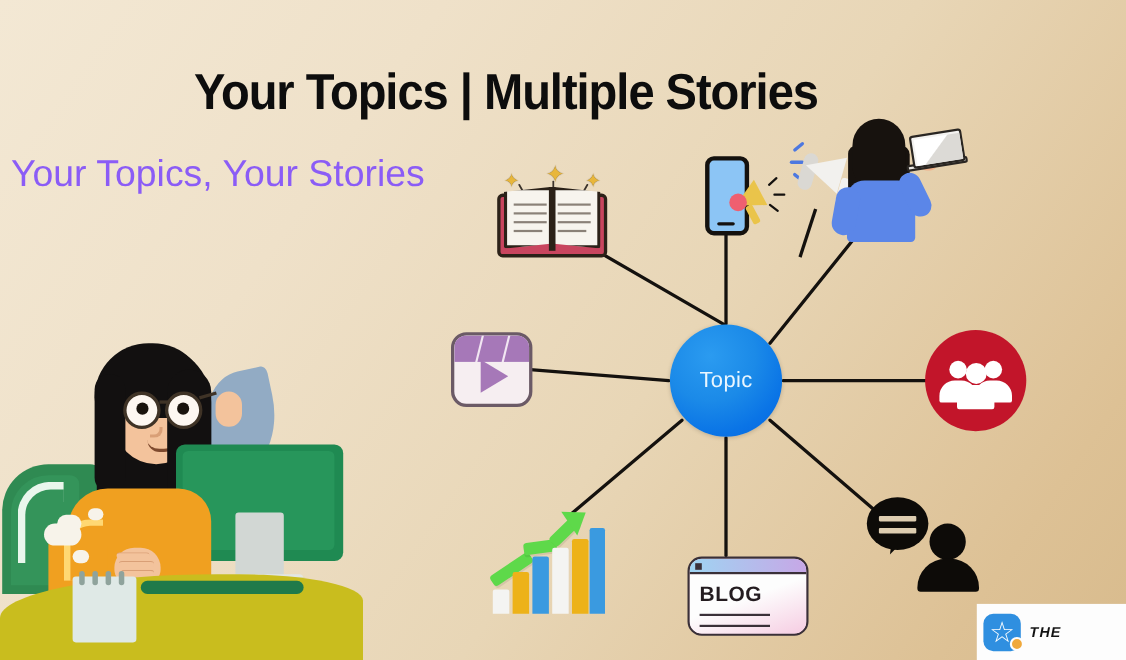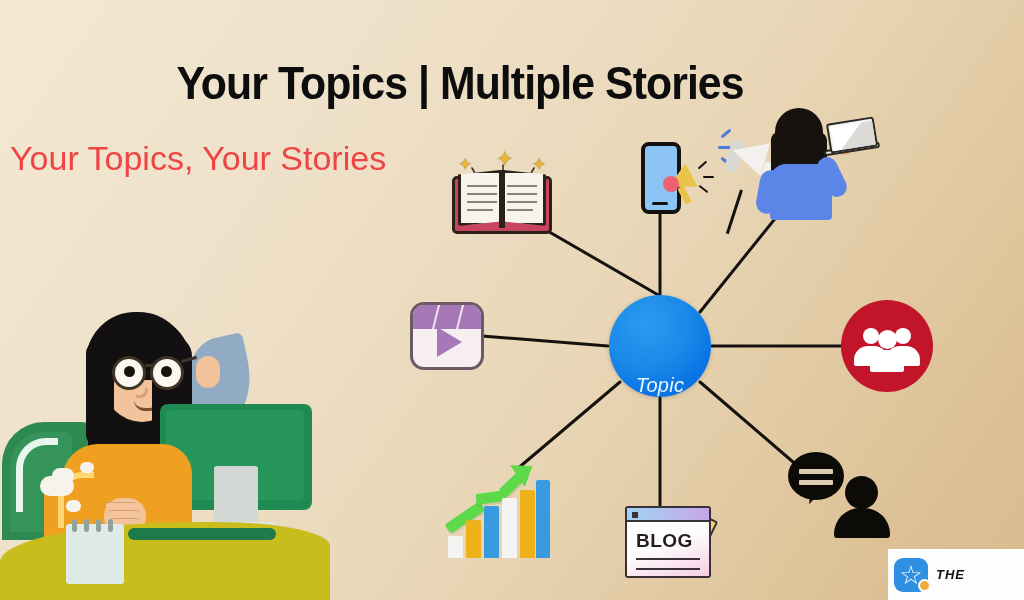--- a/index.html
+++ b/index.html
@@ -14,34 +14,33 @@
   #title {
     position:absolute; left:80px; top:52px; width:760px;
     font-size:46px; line-height:62px; font-weight:bold;
     letter-spacing:-1px; color:#0d0d0d; text-align:center;
     transform:scaleX(0.93); transform-origin:center top;
     white-space:nowrap;
   }
   #subtitle {
     position:absolute; left:10px; top:136px;
     font-size:34px; line-height:44px; font-weight:400;
-    color:#ef4444; white-space:nowrap;
+    color:#8b5cf6; white-space:nowrap;
   }
 
   
   #map { position:absolute; left:0; top:0; width:1024px; height:600px; }
   #spokes { position:absolute; left:0; top:0; width:1024px; height:600px; }
 
   #hub {
     position:absolute; left:609px; top:295px; width:102px; height:102px;
     border-radius:50%;
     background: radial-gradient(circle at 36% 28%, #2b9bf0 0%, #1b8ae8 42%, #0a74e6 72%, #0564e0 100%);
-    display:flex; align-items:flex-end; justify-content:center;
+    display:flex; align-items:center; justify-content:center;
     box-shadow:0 1px 4px rgba(0,0,0,.18);
-    font-style:italic;
   }
   #hub-label { color:#e9f6ff; font-size:20px; font-weight:400; letter-spacing:.3px; }
 
   .node { position:absolute; }
 
   
   #n-book { left:452px; top:150px; width:100px; height:86px; }
   .bk-body { position:absolute; left:0; top:26px; width:100px; height:58px;
     background:#c8455f; border:3px solid #2b2118; border-radius:5px; }
   .bk-pages { position:absolute; left:6px; top:20px; width:88px; height:56px;
@@ -119,22 +118,22 @@
     border-left:11px solid #0d0b08; border-bottom:15px solid transparent;
     transform:rotate(8deg); }
   .ch-l { position:absolute; background:#ddcdb0; height:5px; border-radius:1px; }
   .ch-head { position:absolute; left:57px; top:24px; width:33px; height:33px;
     background:#0d0b08; border-radius:50%; }
   .ch-body { position:absolute; left:46px; top:56px; width:56px; height:30px;
     background:#0d0b08; border-radius:26px 26px 3px 3px; }
 
   
   #n-blog { left:625px; top:500px; width:104px; height:82px; }
-  .bl-win { position:absolute; left:0; top:6px; width:86px; height:72px;
-    background:#f9dcec; border:2px solid #3a3038; border-radius:3px; overflow:hidden; }
+  .bl-win { position:absolute; left:0; top:6px; width:110px; height:72px;
+    background:#f9dcec; border:2px solid #3a3038; border-radius:13px; overflow:hidden; }
   .bl-bar { position:absolute; left:0; top:0; width:100%; height:14px;
     background:linear-gradient(90deg,#9fd4f2,#c7a7e6); border-bottom:2px solid #3a3038; }
   .bl-dot { position:absolute; left:5px; top:4px; width:6px; height:6px; background:#3a3038; }
   .bl-pg { position:absolute; left:0; top:14px; width:100%; height:58px;
     background:linear-gradient(160deg,#fdfdfd 0%, #fdfdfd 42%, #f5c9e0 100%); }
   .bl-txt { position:absolute; left:9px; top:22px; font-size:19px; font-weight:bold;
     color:#241c20; letter-spacing:.5px; }
   .bl-ln { position:absolute; left:9px; height:2px; background:#3a3038; }
   .bl-pen { position:absolute; left:68px; top:16px; width:15px; height:50px;
     background:#fbd062; border:2px solid #3a3038; border-radius:2px;

